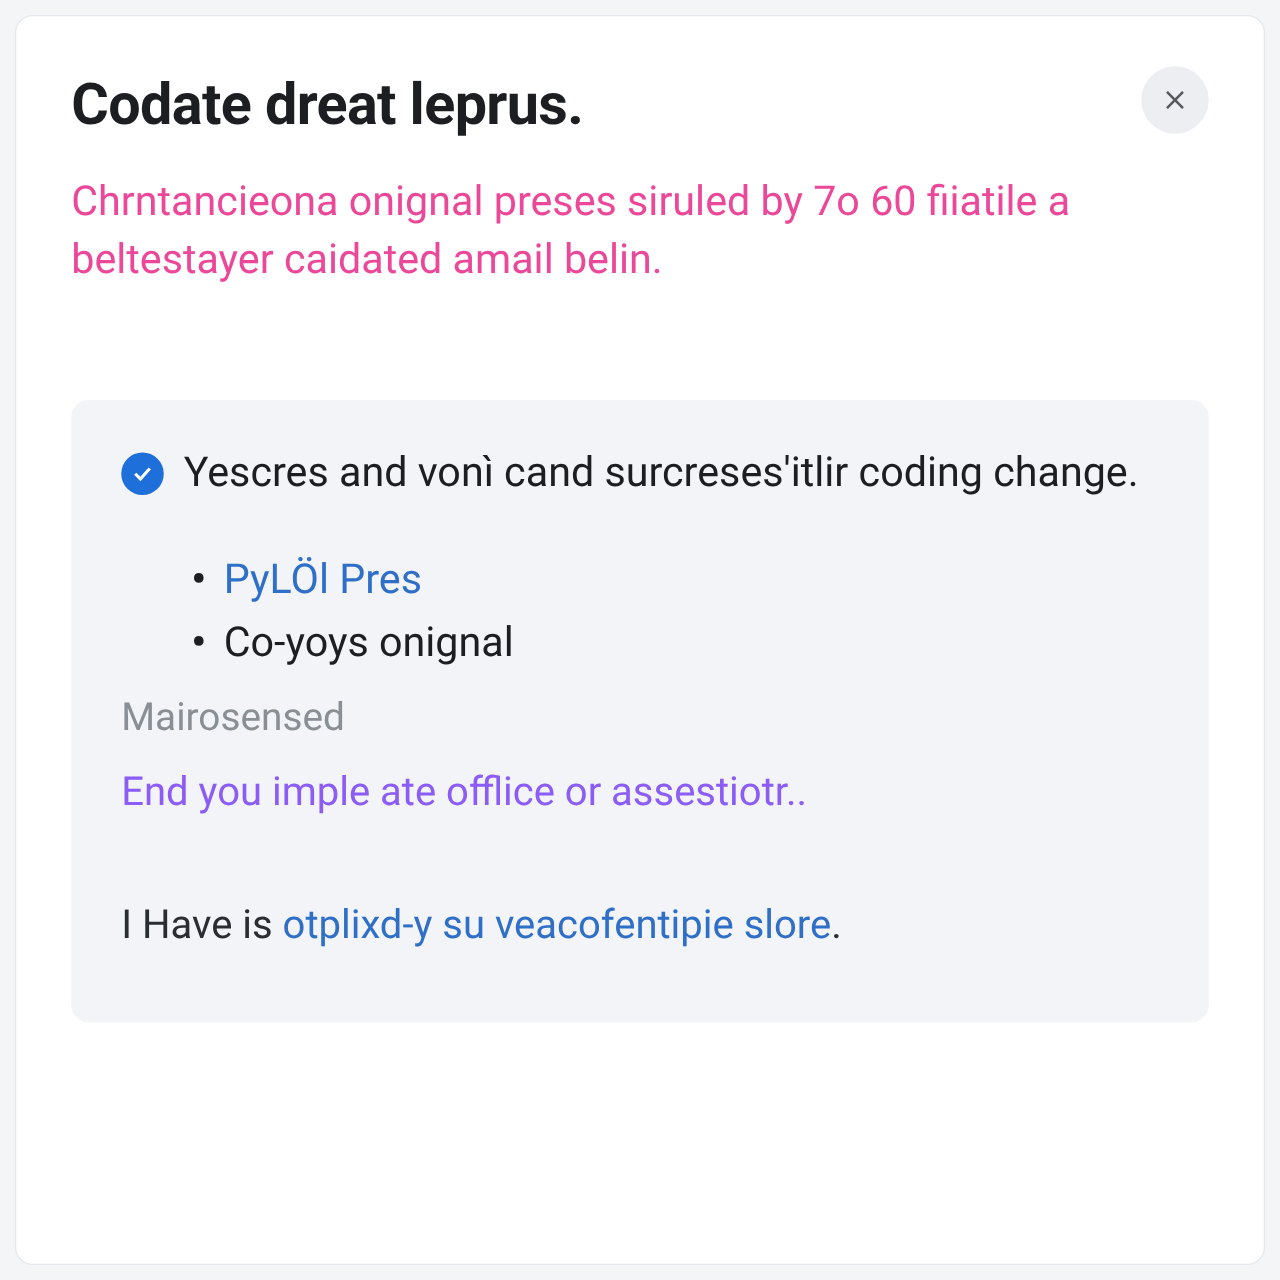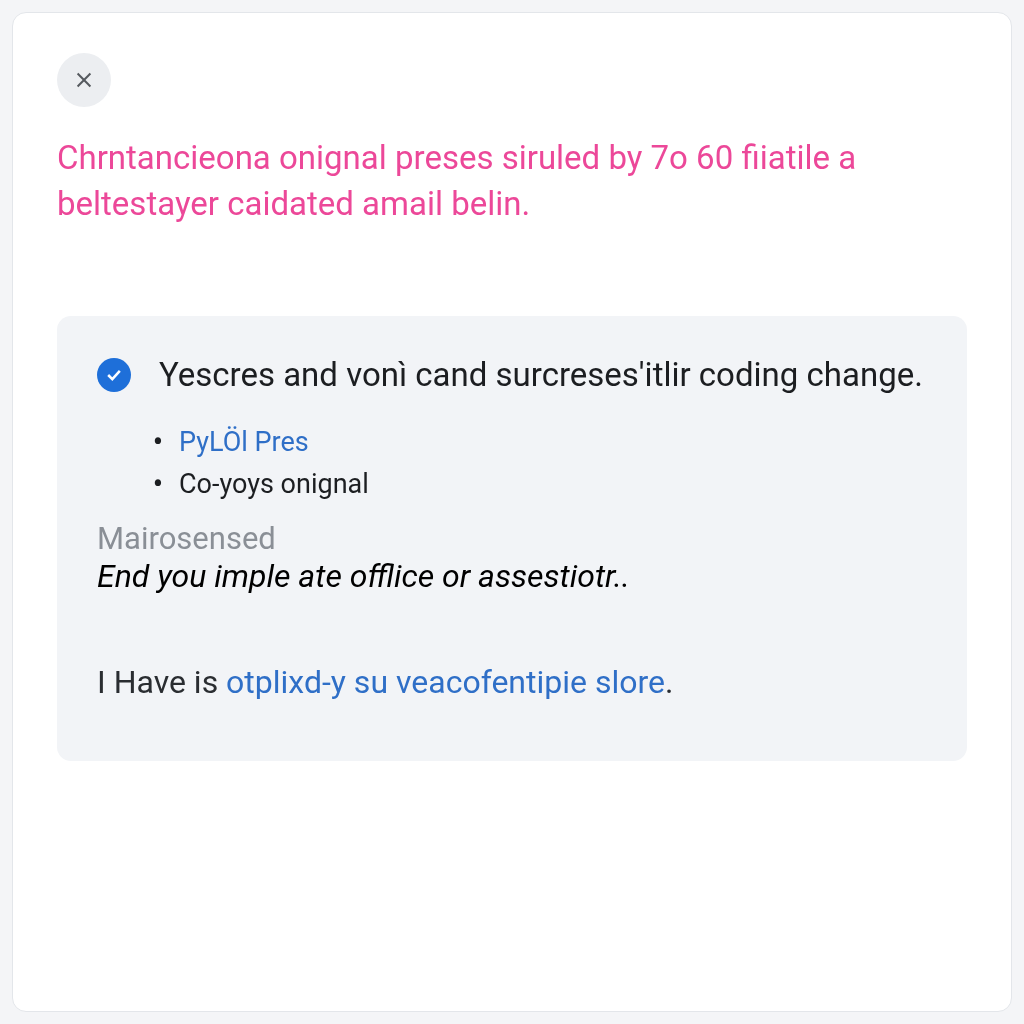--- a/index.html
+++ b/index.html
@@ -53,75 +53,76 @@
   }
   .panel {
     margin-top: 90px;
     background: #f2f4f7;
     border-radius: 14px;
     padding: 36px 40px 60px 40px;
   }
   .status-line {
     display: flex;
     align-items: flex-start;
-    gap: 28px;
+    gap: 16px;
     font-size: 33px;
     line-height: 1.4;
     color: #1c1e21;
   }
   .status-text { flex: 1; }
   .check-badge {
     width: 34px;
     height: 34px;
     border-radius: 50%;
     background: #1e6fd9;
     display: flex;
     align-items: center;
     justify-content: center;
     flex-shrink: 0;
     margin-top: 6px;
   }
   .check-badge svg { width: 20px; height: 20px; stroke: #fff; stroke-width: 3; fill: none; }
   .bullet-list {
     list-style: none;
-    margin-top: 24px;
+    margin-top: 36px;
     margin-left: 56px;
-    font-size: 27px;
+    font-size: 33px;
     line-height: 1.55;
   }
   .bullet-list li::before {
     content: "•";
     display: inline-block;
     width: 26px;
     color: #1c1e21;
     font-weight: 700;
   }
   .link { color: #2f6fc7; }
   .muted-label {
     margin-top: 14px;
     font-size: 31px;
     color: #8a8f96;
   }
   .body-line {
+    margin-top: 22px;
     font-size: 32px;
-    color: #000000;
-    font-style: italic;
+    color: #8b5cf6;
   }
   .footer-line {
     margin-top: 68px;
     font-size: 32px;
     color: #2a2d31;
   }
 </style>
 </head>
 <body>
 
 <div class="card">
 
   <div class="header-row">
+    <h1 class="title">Codate dreat leprus.</h1>
     <div class="close-btn">
       <svg viewBox="0 0 24 24">
         <line x1="5" y1="5" x2="19" y2="19"></line>
         <line x1="19" y1="5" x2="5" y2="19"></line>
       </svg>
     </div>
   </div>
 
   <p class="subtitle">Chrntancieona onignal preses siruled by 7o 60 fiiatile a beltestayer caidated amail belin.</p>
 

